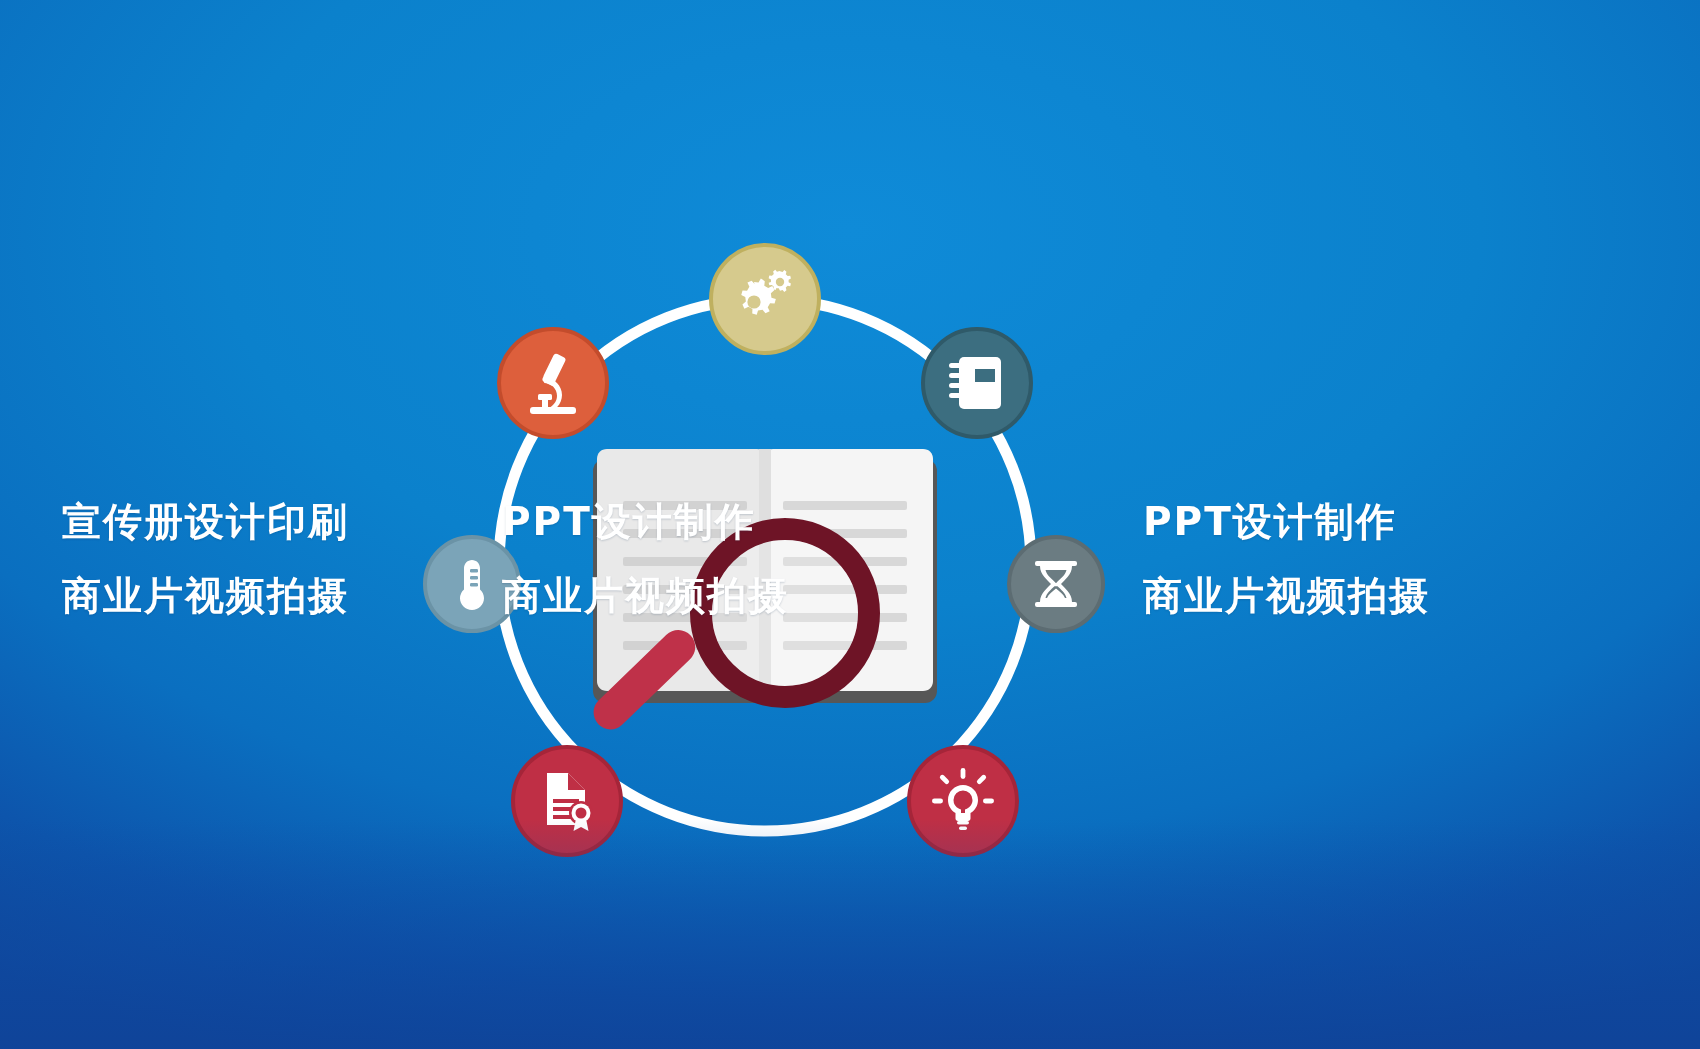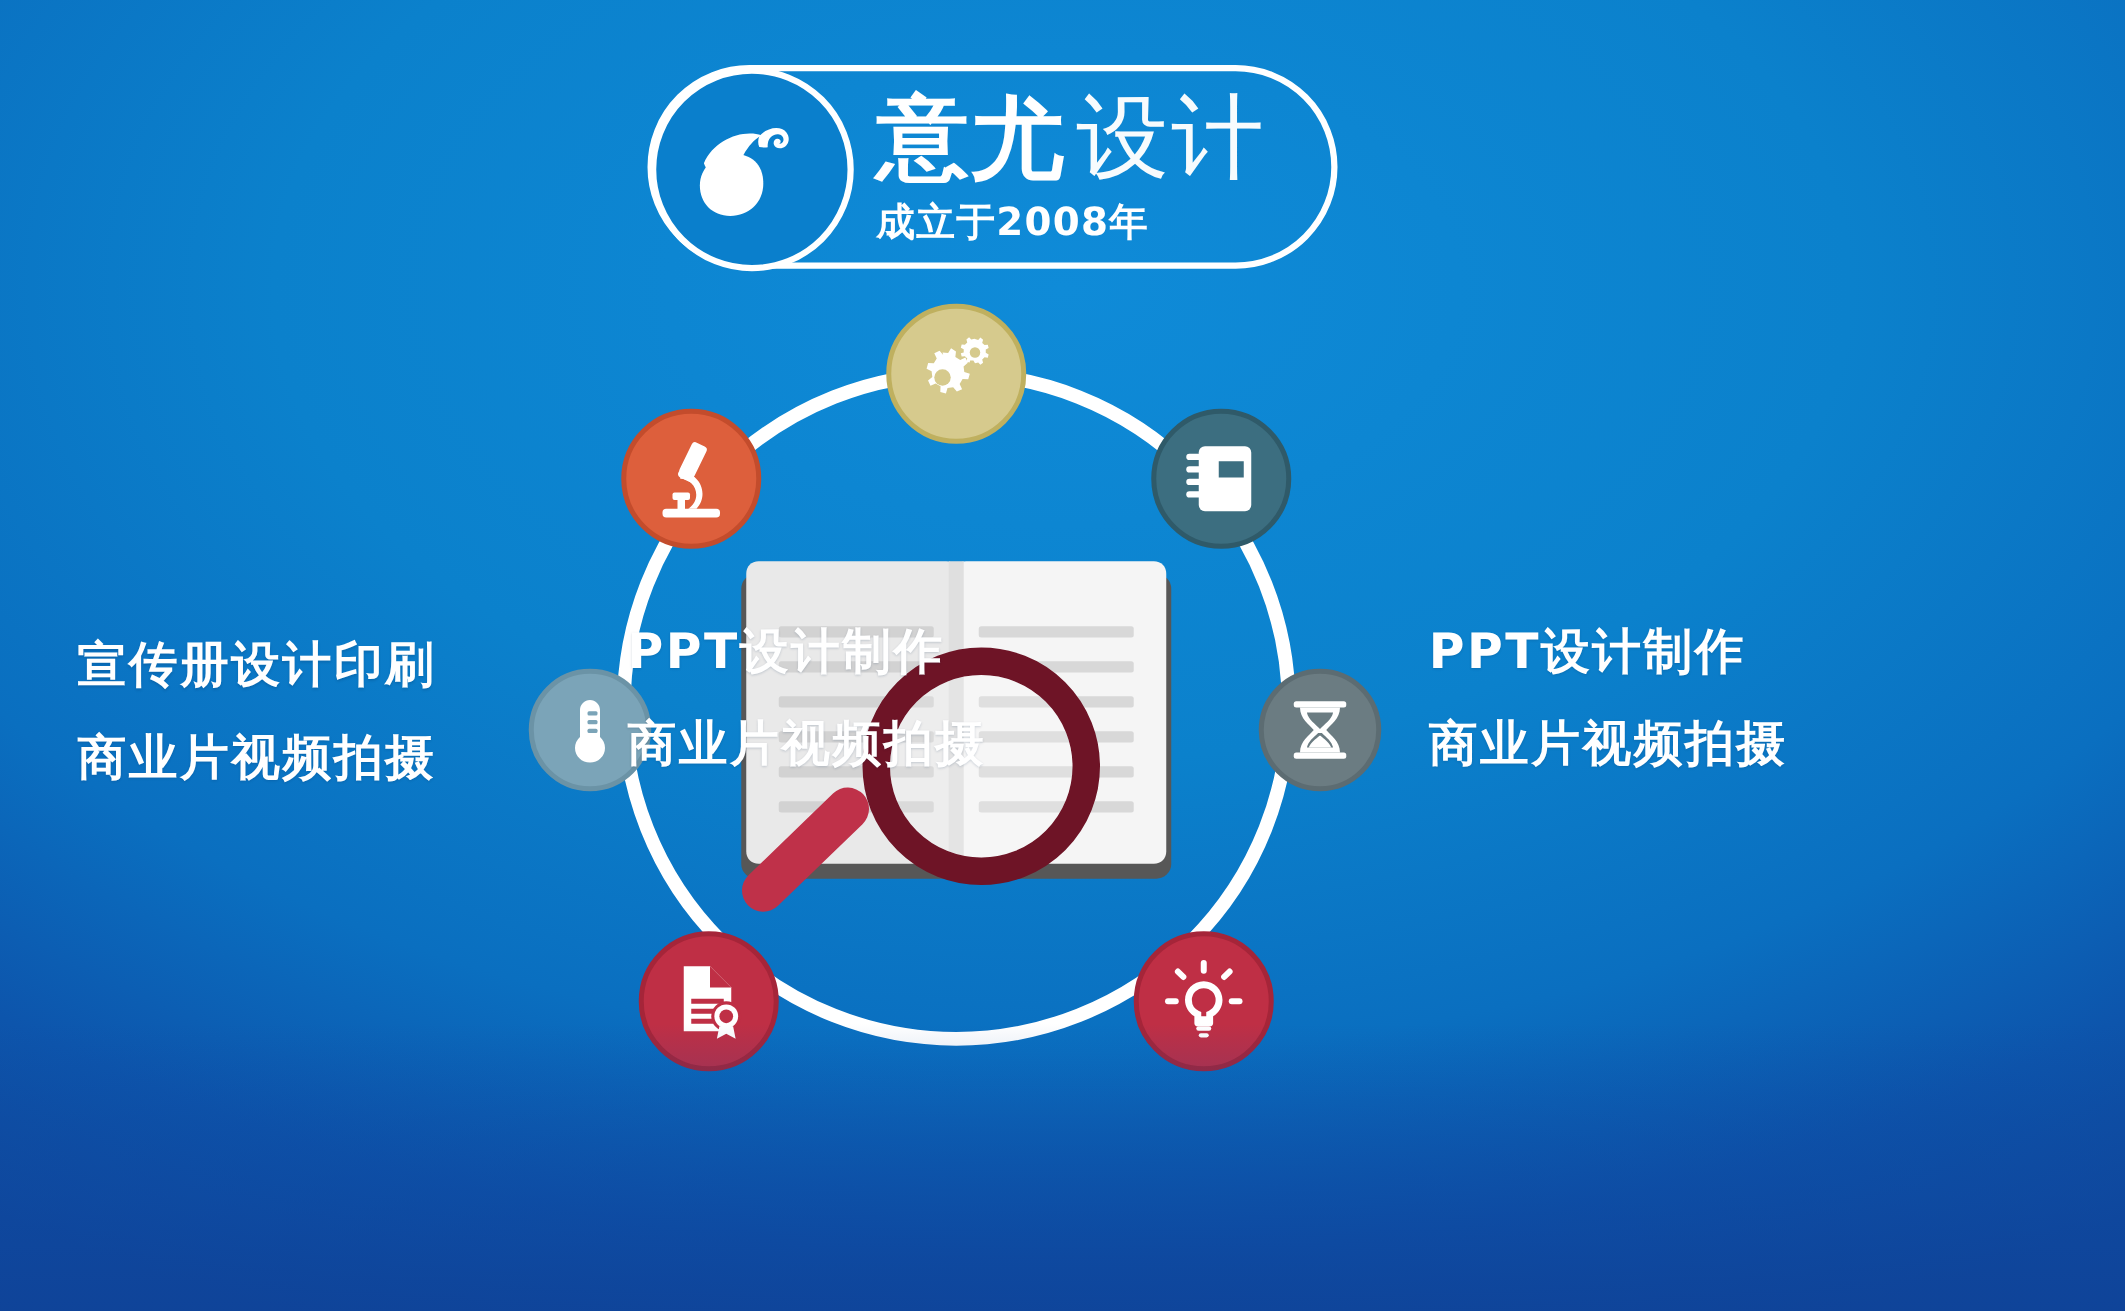--- a/index.html
+++ b/index.html
@@ -82,48 +82,29 @@
   .txt-block{
     position:absolute;
     color:#ffffff;
     font-weight:bold;
     font-size:39px;
     line-height:74px;
     letter-spacing:2px;
     white-space:nowrap;
     text-shadow:0 1px 2px rgba(0,40,80,.18);
   }
-  #txt-left{ left:62px; top:496px; }
+  #txt-left{ left:62px; top:485px; }
   #txt-mid{ left:502px; top:485px; }
   #txt-right{ left:1143px; top:485px; }
 </style>
 </head>
 <body>
 
 <div id="stage">
 
-  <div id="logo-block">
-
-    <div id="logo-mark">
-      <svg viewBox="0 0 100 100" aria-hidden="true">
-        <path fill="#ffffff" d="M58 60c0 14.4-11 24-24.5 24S11 74.4 11 61.5 22 38 35.5 38 58 45.6 58 60z"></path>
-        <path fill="#ffffff" d="M14 45c6-14 21-22 34-22 3.5 0 6 .4 8.6 1.3-6 3.6-9.6 8.3-13 14C39 47.6 32 52 22.6 52c-4 0-6.7-1.6-8.6-7z"></path>
-        <path fill="#ffffff" d="M55 25c6-7 16-8 20-3 3.4 4.3 1.8 10-2.6 11.6-3 1.1-6-.3-6.6-2.7-.5-1.9.5-3.7 2.2-4 1.4-.3 2.6.5 2.8 1.6.2 1-.4 1.9-1.2 2 1.6.4 3-.7 3.3-2.3.4-2.3-1.3-4.4-3.9-4.6-3.6-.3-6.9 2.6-7.6 6.6-.2 1-.2 2-.1 3-2.1.3-4.2.2-6.3-.2-1.1-2.6-1-5.3 0-8z"></path>
-        <path fill="#ffffff" d="M47 38c5.5-1.5 11 .5 13.5 4.5 2.6 4.2 1.3 9.6-2.6 12.2-3.8 2.5-8.9 1.6-11.6-1.9-2.4-3.1-2.1-7.4.3-10.2.7-.8 1.4-1.5 2.3-2z" opacity=".0"></path>
-      </svg>
-    </div>
-
-    <div id="logo-text">
-      <div class="logo-line1">
-        <span class="logo-strong">意尤</span>
-        <span class="logo-light">设计</span>
-      </div>
-      <div class="logo-line2">成立于2008年</div>
-    </div>
-  </div>
 
   <div id="ring-wrap">
 
     <svg id="ring-svg" viewBox="0 0 620 620">
       <circle cx="310" cy="310" r="266" fill="none" stroke="#ffffff" stroke-width="11"></circle>
     </svg>
 
     <div class="node" style="left:254px; top:-12px; width:112px; height:112px; background:#d6ca8d; border:4px solid #bfb05f;">
       <svg width="74" height="74" viewBox="0 0 74 74">
         <g fill="#ffffff">

